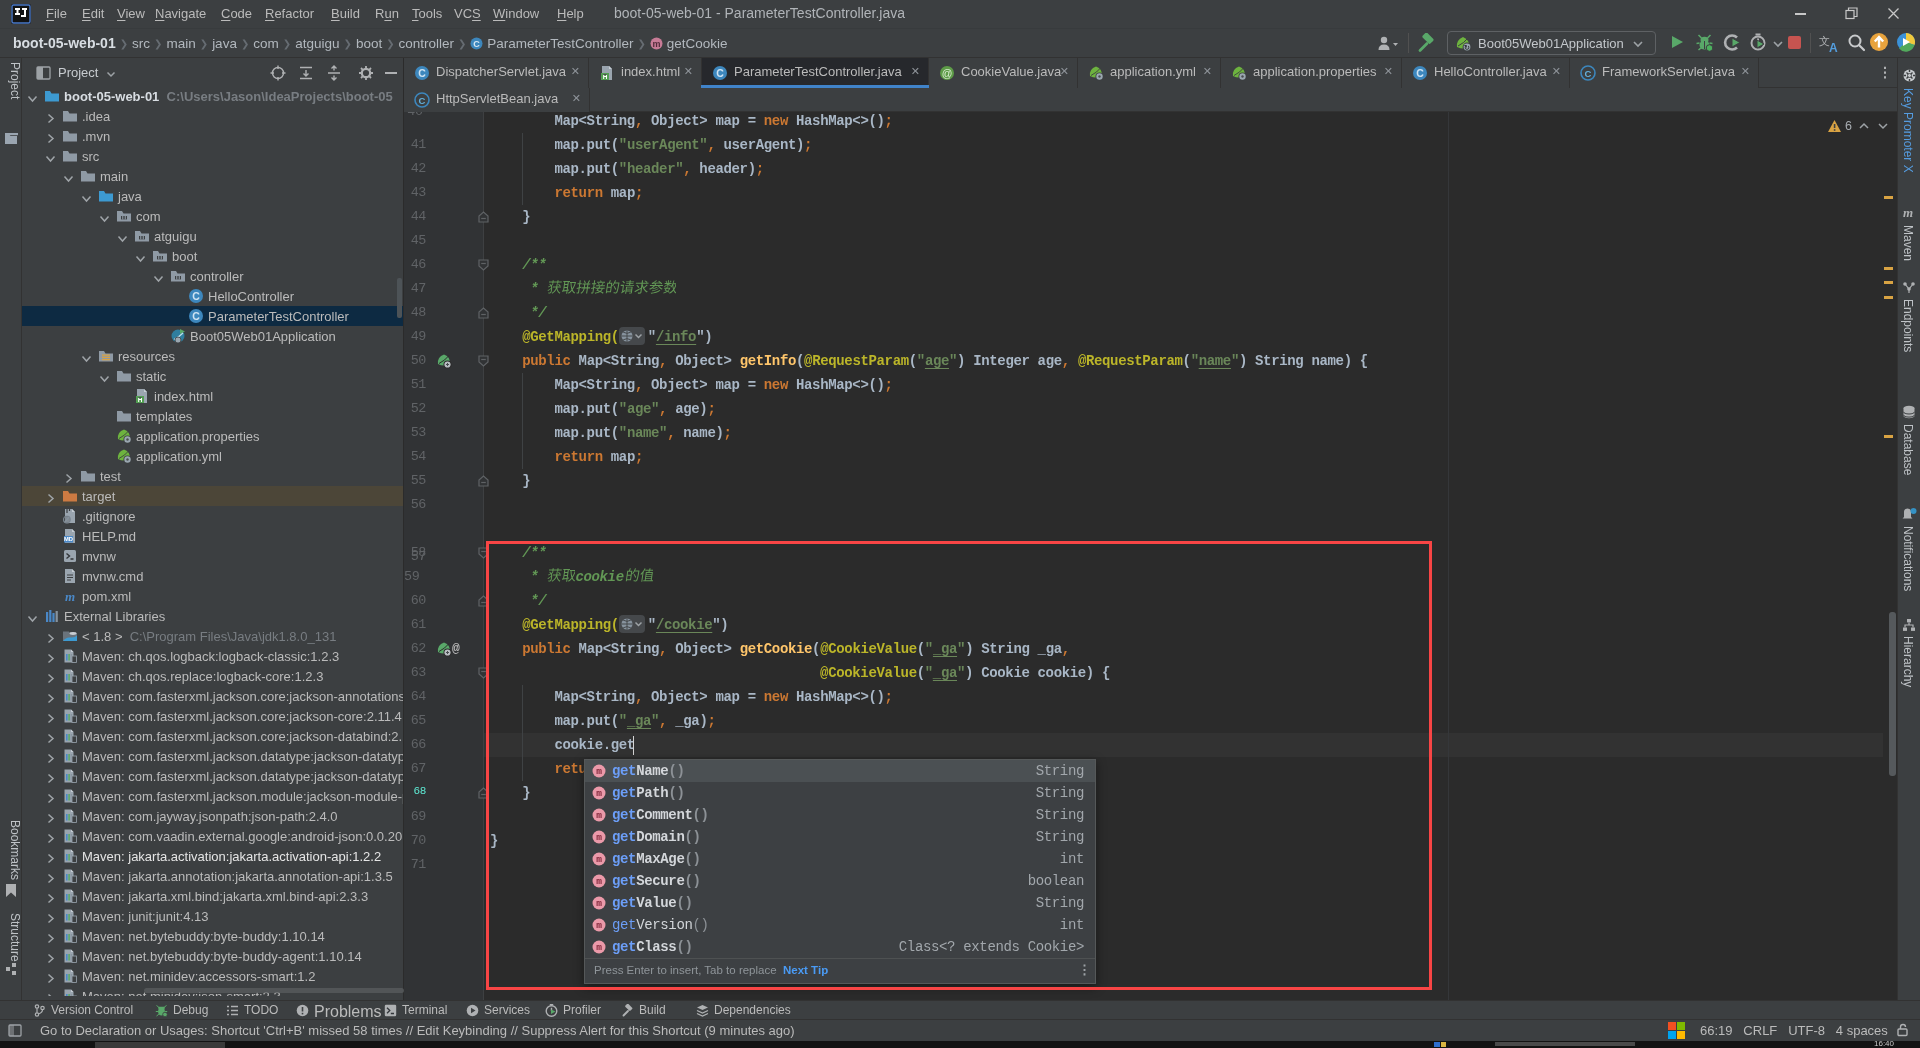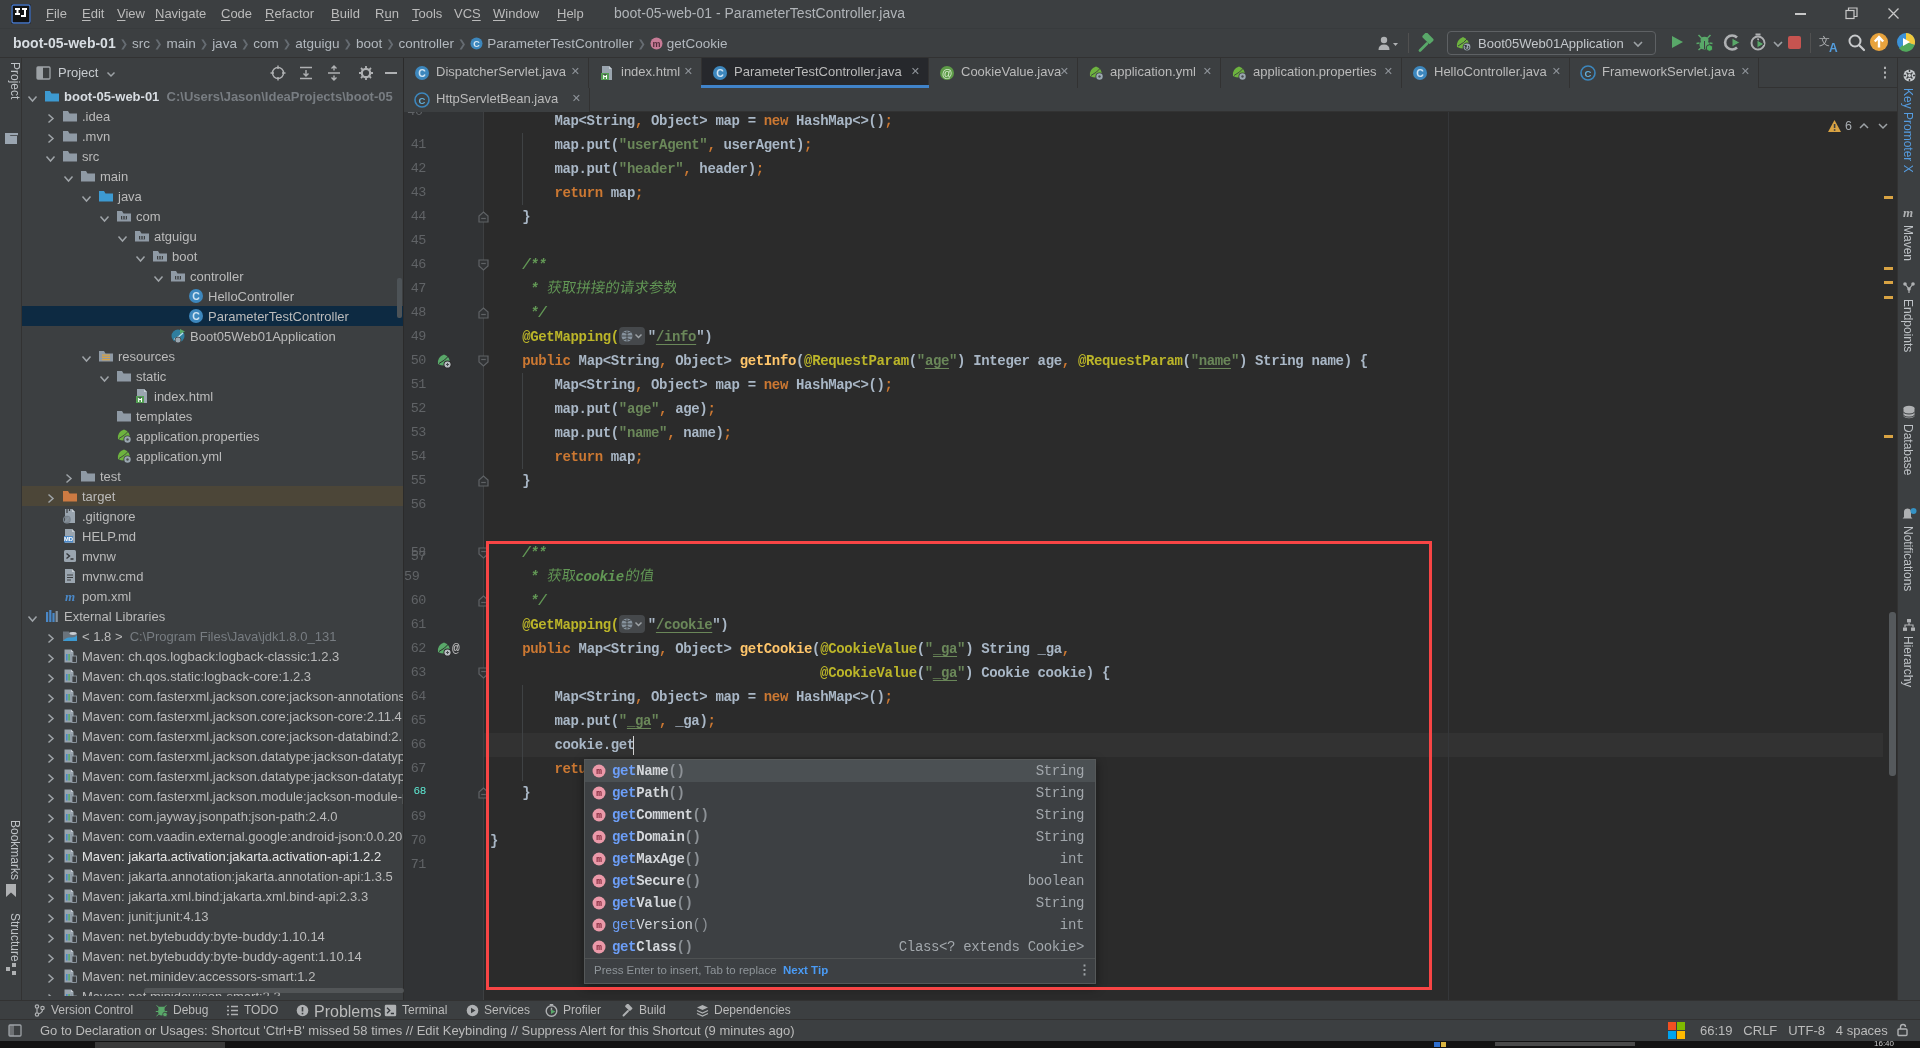--- a/index.html
+++ b/index.html
@@ -453,21 +453,21 @@
       <span class="ab" style="left:40px;top:2px"><svg width="16" height="16" viewBox="0 0 16 16">
           <path d="M2.5 1.5 L9 1.5 L11.5 4 L11.5 14.5 L2.5 14.5 Z" fill="#9aa5af"></path>
           <path d="M9 1.5 L9 4 L11.5 4 Z" fill="#c6cdd4"></path>
           <g>
             <rect x="4" y="6" width="1.6" height="6.5" fill="#4a88c7"></rect>
             <rect x="6.3" y="6" width="1.6" height="6.5" fill="#59a869"></rect>
             <rect x="8.6" y="6" width="1.6" height="6.5" fill="#87939e"></rect>
           </g>
           <rect x="10" y="8" width="4.5" height="6.5" fill="#3c3f41" stroke="#9aa5af" stroke-width="0.8"></rect>
         </svg></span>
-      <span class="ab" style="left:60px;top:2.5px;font-size:13px;color:#bbbbbb;white-space:nowrap;">Maven: ch.qos.static:logback-core:1.2.3</span>
+      <span class="ab" style="left:60px;top:2.5px;font-size:13px;color:#bbbbbb;white-space:nowrap;">Maven: ch.qos.replace:logback-core:1.2.3</span>
     </div>
     <div class="ab" style="left:0;top:628px;width:381px;height:20px;">
       <span class="ab" style="left:23px;top:4px"><svg width="11" height="11" viewBox="0 0 11 11">
           <path d="M3.5 1.5 L8 5.5 L3.5 9.5" stroke="#9fa4a8" stroke-width="1.5" fill="none"></path>
         </svg></span>
       <span class="ab" style="left:40px;top:2px"><svg width="16" height="16" viewBox="0 0 16 16">
           <path d="M2.5 1.5 L9 1.5 L11.5 4 L11.5 14.5 L2.5 14.5 Z" fill="#9aa5af"></path>
           <path d="M9 1.5 L9 4 L11.5 4 Z" fill="#c6cdd4"></path>
           <g>
             <rect x="4" y="6" width="1.6" height="6.5" fill="#4a88c7"></rect>

